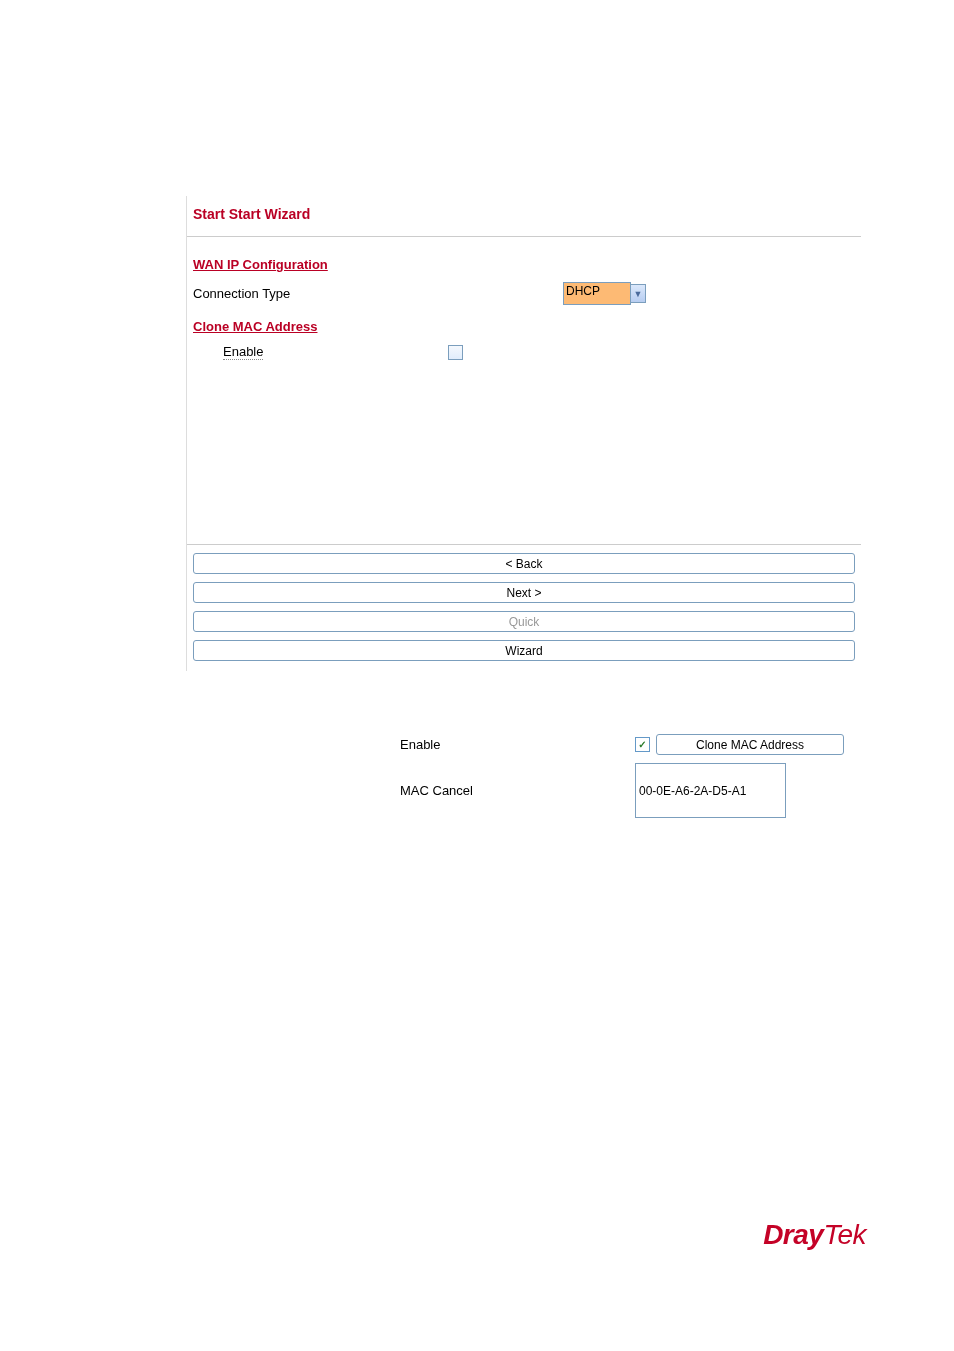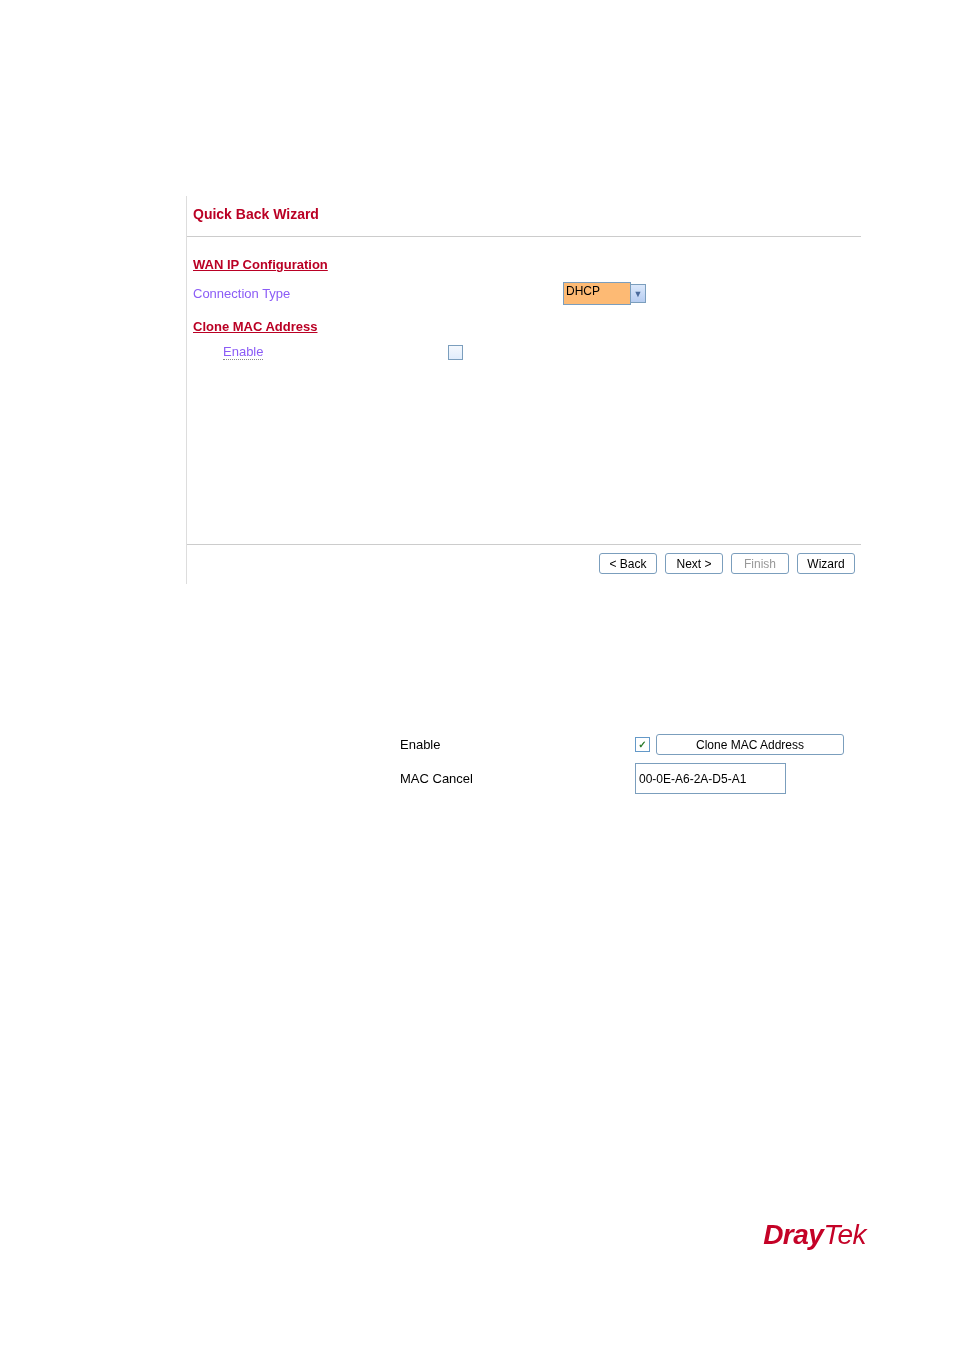--- a/index.html
+++ b/index.html
@@ -35,21 +35,21 @@
     }
     .form-row {
       display: flex;
       align-items: center;
       padding: 4px 6px;
       font-size: 13px;
     }
     .form-label-col {
       width: 370px;
     }
-    .text-black { color: #8b5cf6; }
+    .text-black { color: #000000; }
     .dotted-label {
       display: inline-block;
       border-bottom: 1px dotted #888;
     }
     .enable-sub { padding-left: 30px; }
     .conn-select {
       font-size: 12px;
       border: 1px solid #7b9ebd;
       background: #fdba74;
       padding: 1px 2px;
@@ -82,20 +82,21 @@
       background: linear-gradient(#f4f8fd, #e1edfc);
       display: inline-block;
     }
     .wizard-buttons {
       display: flex;
       justify-content: flex-end;
       gap: 8px;
       padding: 8px 6px 10px 6px;
       border-top: 1px solid #ccc;
       margin-top: 180px;
+      flex-direction: column;
     }
     .wiz-btn {
       min-width: 58px;
       height: 21px;
       font-size: 12px;
       font-family: Arial, sans-serif;
       background: #fff;
       border: 1px solid #7b9ebd;
       border-radius: 3px;
       cursor: pointer;
@@ -135,42 +136,42 @@
       border: 1px solid #7b9ebd;
       border-radius: 3px;
       padding: 0 8px;
       font-family: Arial, sans-serif;
     }
     .mac-input {
       width: 143px;
       height: 17px;
       border: 1px solid #7b9ebd;
       font-size: 12px;
-      padding: 6px 3px;
+      padding: 18px 3px;
       font-family: Arial, sans-serif;
       color: #000;
     }
     
     
     .brand-logo {
       position: absolute;
       right: 88px;
       bottom: 100px;
       font-size: 28px;
       font-style: italic;
       letter-spacing: -0.5px;
     }
     .brand-bold { font-weight: 900; color: #c40227; }
     .brand-light { font-weight: 400; color: #c40227; }
   </style>
 </head>
 <body>
 
 <div class="wizard-panel">
-  <div class="wizard-title">Quick Back Wizard</div>
+  <div class="wizard-title">Start Start Wizard</div>
 
   <div class="section-title">WAN IP Configuration</div>
 
   <div class="form-row">
     <div class="form-label-col text-black">Connection Type</div>
     <div class="dropdown-wrap">
       <div class="conn-select">DHCP</div>
       <div class="dropdown-arrow">▼</div>
     </div>
   </div>
@@ -180,21 +181,21 @@
   <div class="form-row">
     <div class="form-label-col enable-sub" style="width:225px;">
       <span class="dotted-label text-black">Enable</span>
     </div>
     <span class="checkbox-box"></span>
   </div>
 
   <div class="wizard-buttons">
     <button class="wiz-btn">&lt; Back</button>
     <button class="wiz-btn">Next &gt;</button>
-    <button class="wiz-btn" disabled="">Finish</button>
+    <button class="wiz-btn" disabled="">Quick</button>
     <button class="wiz-btn">Wizard</button>
   </div>
 </div>
 
 <div class="snippet-block">
   <div class="snippet-row">
     <div class="snippet-label">Enable</div>
     <span class="checkbox-checked">✓</span>
     <button class="clone-btn">Clone MAC Address</button>
   </div>

